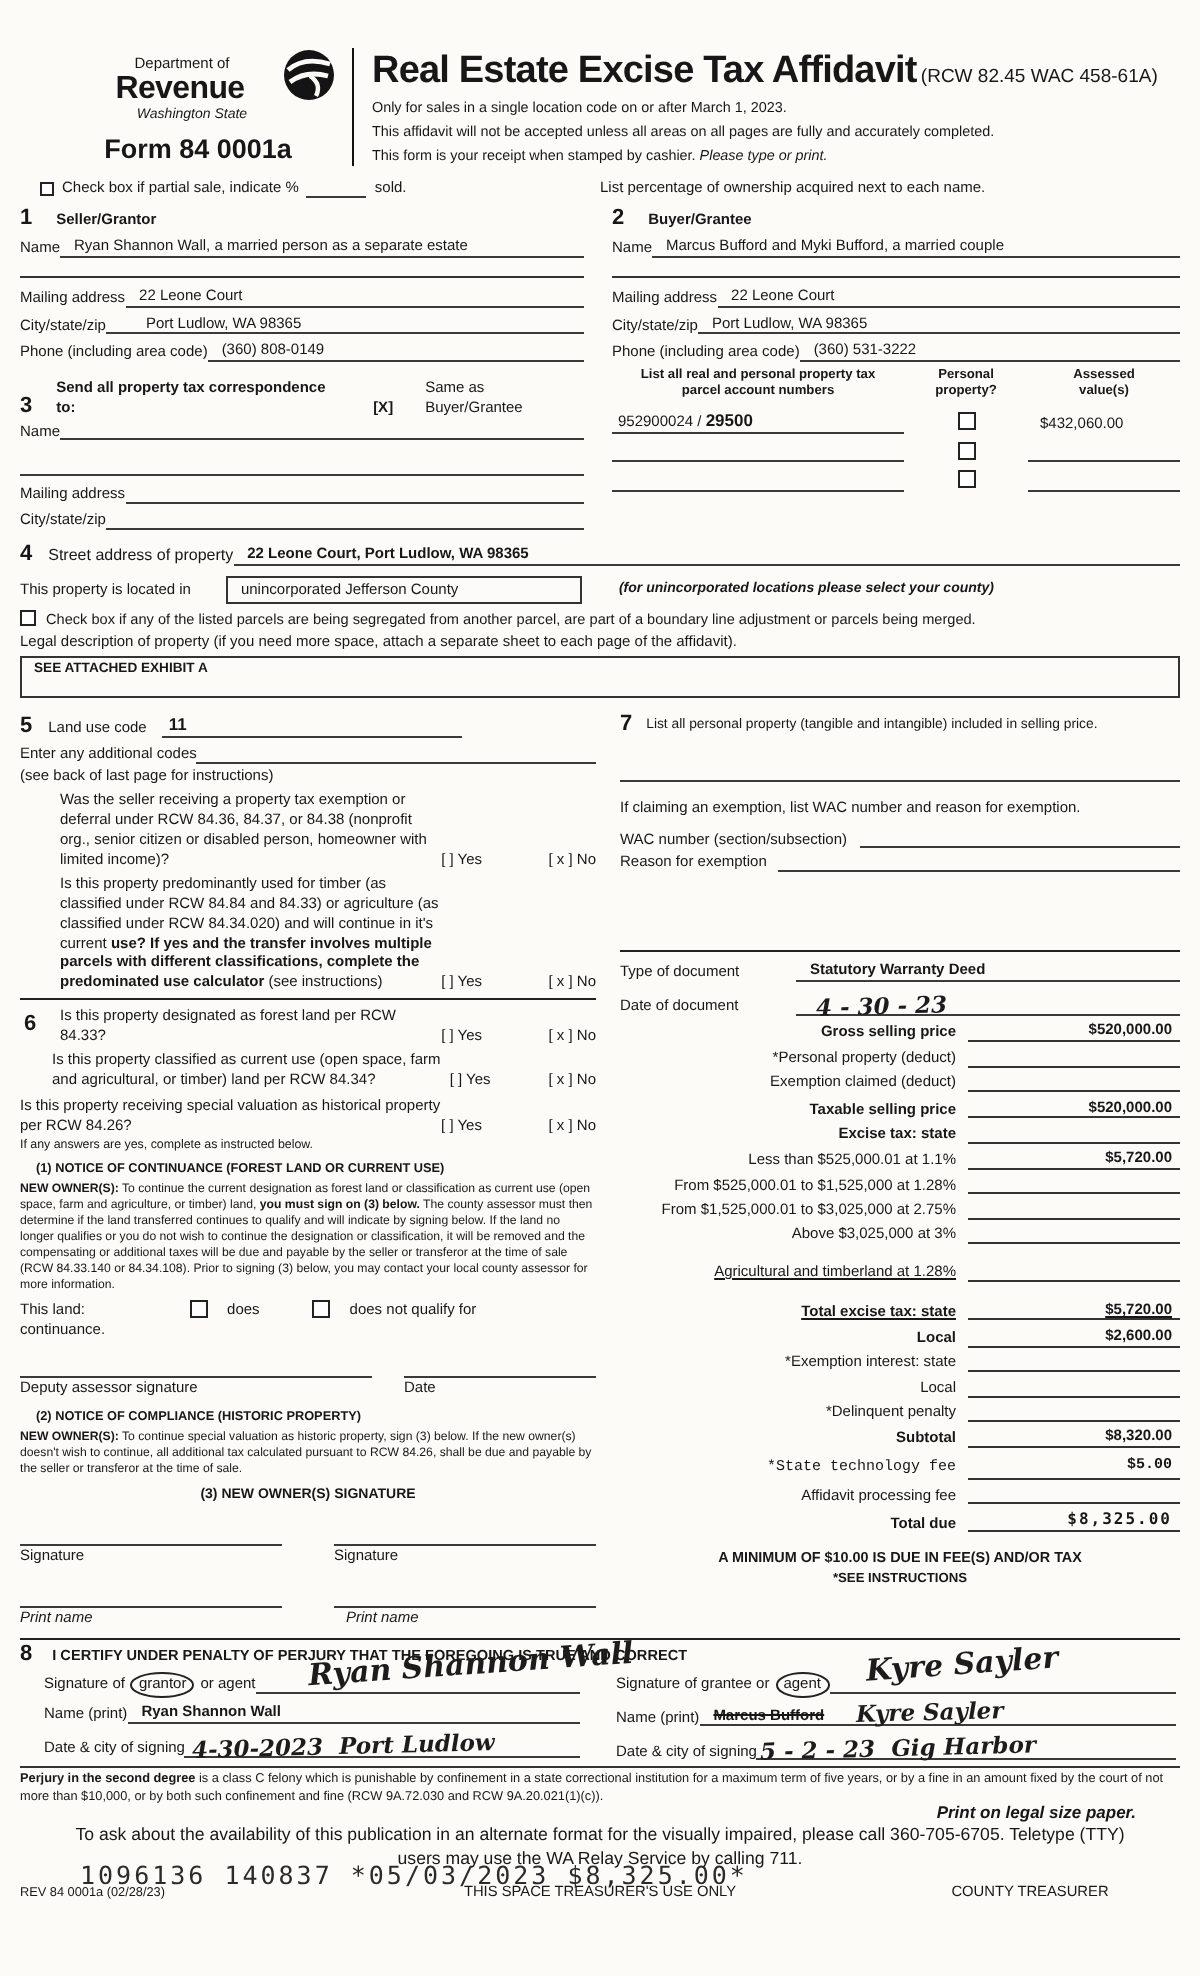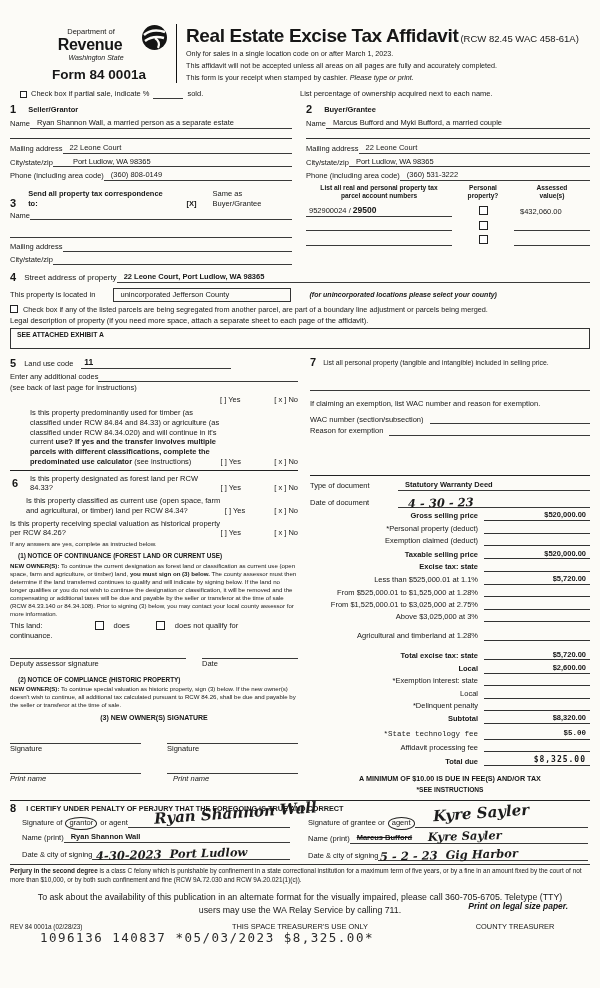--- a/index.html
+++ b/index.html
@@ -51,21 +51,21 @@
   .q { display:flex; margin-top:3px; }
   .q-text { width:192px; margin-left:20px; }
   .q-ans { margin-left:auto; align-self:flex-end; display:flex; width:78px; justify-content:space-between; white-space:nowrap; }
   .sep { border-top:1px solid #222; margin:3px 0 2px 0; }
   .fine { font-size:6.1px; line-height:1.32; margin-left:20px; }
   .n-head { font-weight:bold; font-size:6.4px; margin-left:8px; margin-top:4px; }
   
   .trow { display:flex; align-items:flex-end; margin-top:2.6px; }
   .tlabel { flex:1; text-align:right; padding-right:6px; }
   .tval { width:106px; border-bottom:1px solid #333; text-align:right; padding-right:4px; font-weight:bold; min-height:9px; }
-  .gap { margin-top:9px; }
+  .gap { margin-top:9px;text-decoration:underline; }
   .gap-s { margin-top:5px;font-family:Liberation Mono, monospace; }
   .receipt { font-family:"DejaVu Sans Mono", monospace; letter-spacing:1px; font-size:8px; }
   
   .hw { font-family:"DejaVu Serif", serif; font-style:italic; font-weight:bold; color:#1c1c1c; white-space:nowrap; }
   .hw-date { font-size:11.5px; line-height:0.6; display:inline-block; transform:rotate(-1.5deg); }
   .sig-hw { position:absolute; left:26px; top:-13px; font-size:15px; transform:rotate(-4deg); line-height:1; }
   .circle { border:1.2px solid #222; border-radius:50%; padding:0 3px 1px 3px; }
   .struck { text-decoration:line-through; }
   .stamp { position:absolute; left:40px; top:930px; font-family:"DejaVu Sans Mono", monospace;
            font-size:12.5px; letter-spacing:1.5px; color:#2b2b2b; }
@@ -250,20 +250,21 @@
         <span style="padding-left:8px;">Land use code</span>
         <span class="fl-fix" style="width:150px; margin-left:8px;"><span class="b" style="font-size:8.5px;">11</span></span>
       </div>
       <div class="frow" style="margin-top:3px;">
         <span>Enter any additional codes</span>
         <span class="fl"></span>
       </div>
       <div style="margin-top:1px;">(see back of last page for instructions)</div>
 
       <div class="q">
+        <span class="q-text">Was the seller receiving a property tax exemption or deferral under RCW 84.36, 84.37, or 84.38 (nonprofit org., senior citizen or disabled person, homeowner with limited income)?</span>
         <span class="q-ans">
           <span>[  ] Yes</span>
           <span>[ x ] No</span>
         </span>
       </div>
       <div class="q">
         <span class="q-text"><span>Is this property predominantly used for timber (as classified under RCW 84.84 and 84.33) or agriculture (as classified under RCW 84.34.020) and will continue in it's current </span><span class="b">use? If yes and the transfer involves multiple parcels with different classifications, complete the predominated use calculator </span><span>(see instructions)</span></span>
         <span class="q-ans">
           <span>[  ] Yes</span>
           <span>[ x ] No</span>

